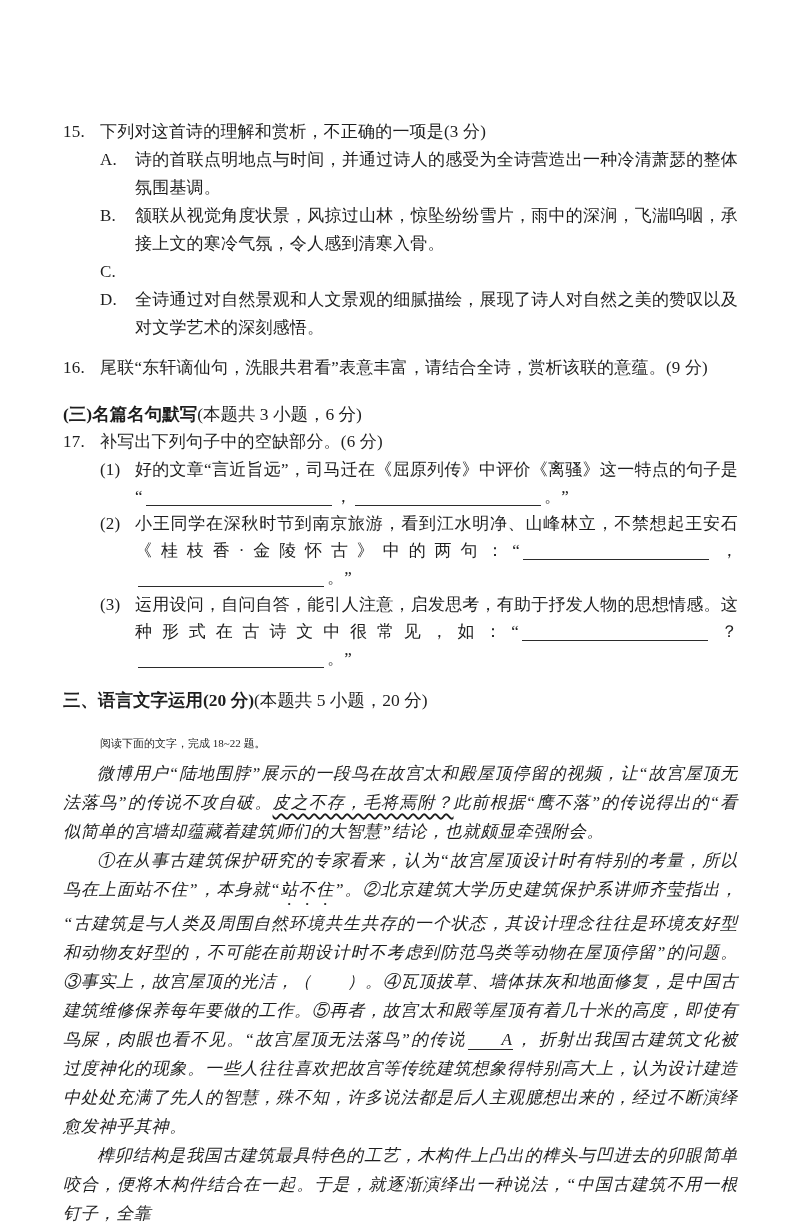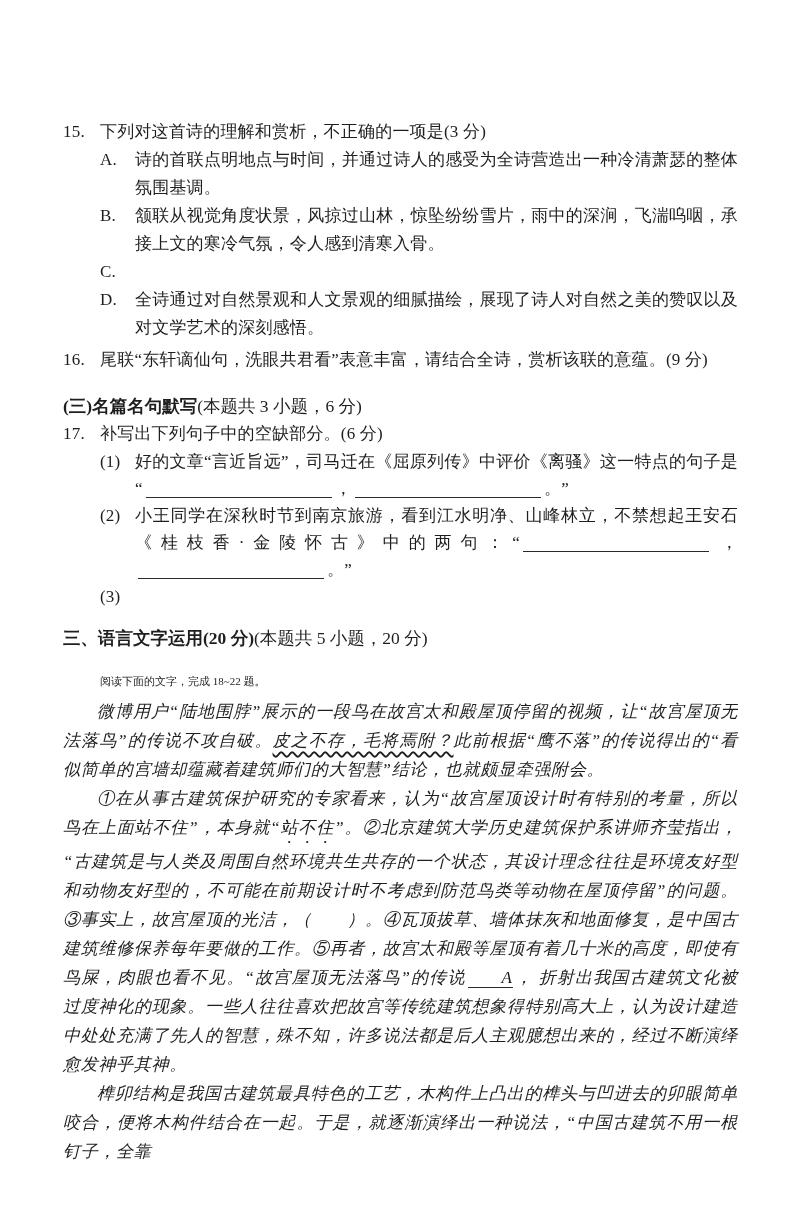--- a/index.html
+++ b/index.html
@@ -14,21 +14,21 @@
 
   
   .qrow { display: flex; font-size: 17px; line-height: 28px; letter-spacing: 0.2px; }
   .qnum { flex: 0 0 37px; }
   .qbody { flex: 1; text-align: justify; }
 
   .option { display: flex; padding-left: 37px; font-size: 17px; line-height: 28px; letter-spacing: 0.2px; }
   .optlabel { flex: 0 0 35px; }
   .opttext { flex: 1; text-align: justify; }
 
-  .q16 { margin-top: 4px; }
+  .q16 { margin-top: 12px; }
 
   .sec-header { margin-top: 18px; font-size: 17.5px; line-height: 28px; }
   .hd-bold { font-weight: bold; text-align: right; }
   .hd-rest { font-weight: normal; }
   .part3 { margin-top: 14px; }
 
   .q17item { display: flex; padding-left: 37px; font-size: 17px; line-height: 27px; letter-spacing: 0.2px; }
   .itemlabel { flex: 0 0 35px; }
   .itemtext { flex: 1; text-align: justify; }
 
@@ -124,20 +124,23 @@
         </div>
       </div>
       <div class="q17item">
         <span class="itemlabel">(2)</span>
         <div class="itemtext">
           <span>小王同学在深秋时节到南京旅游，看到江水明净、山峰林立，不禁想起王安石 《桂枝香·金陵怀古》中的两句：“</span><span class="blank"></span><span>，</span><span class="blank"></span><span>。”</span>
         </div>
       </div>
       <div class="q17item">
         <span class="itemlabel">(3)</span>
+        <div class="itemtext">
+          <span>运用设问，自问自答，能引人注意，启发思考，有助于抒发人物的思想情感。这种形式在古诗文中很常见，如：“</span><span class="blank"></span><span>？</span><span class="blank"></span><span>。”</span>
+        </div>
       </div>
     </section>
 
     <div class="sec-header part3">
       <span class="hd-bold">三、语言文字运用(20 分)</span><span class="hd-rest">(本题共 5 小题，20 分)</span>
     </div>
     <div class="instruction">阅读下面的文字，完成 18~22 题。</div>
 
     <p class="passage first">
       <span>微博用户“陆地围脖”展示的一段鸟在故宫太和殿屋顶停留的视频，让“故宫屋顶无法落鸟”的传说不攻自破。</span><span class="wavy">皮之不存，毛将焉附？</span><span>此前根据“鹰不落”的传说得出的“看似简单的宫墙却蕴藏着建筑师们的大智慧”结论，也就颇显牵强附会。</span>

